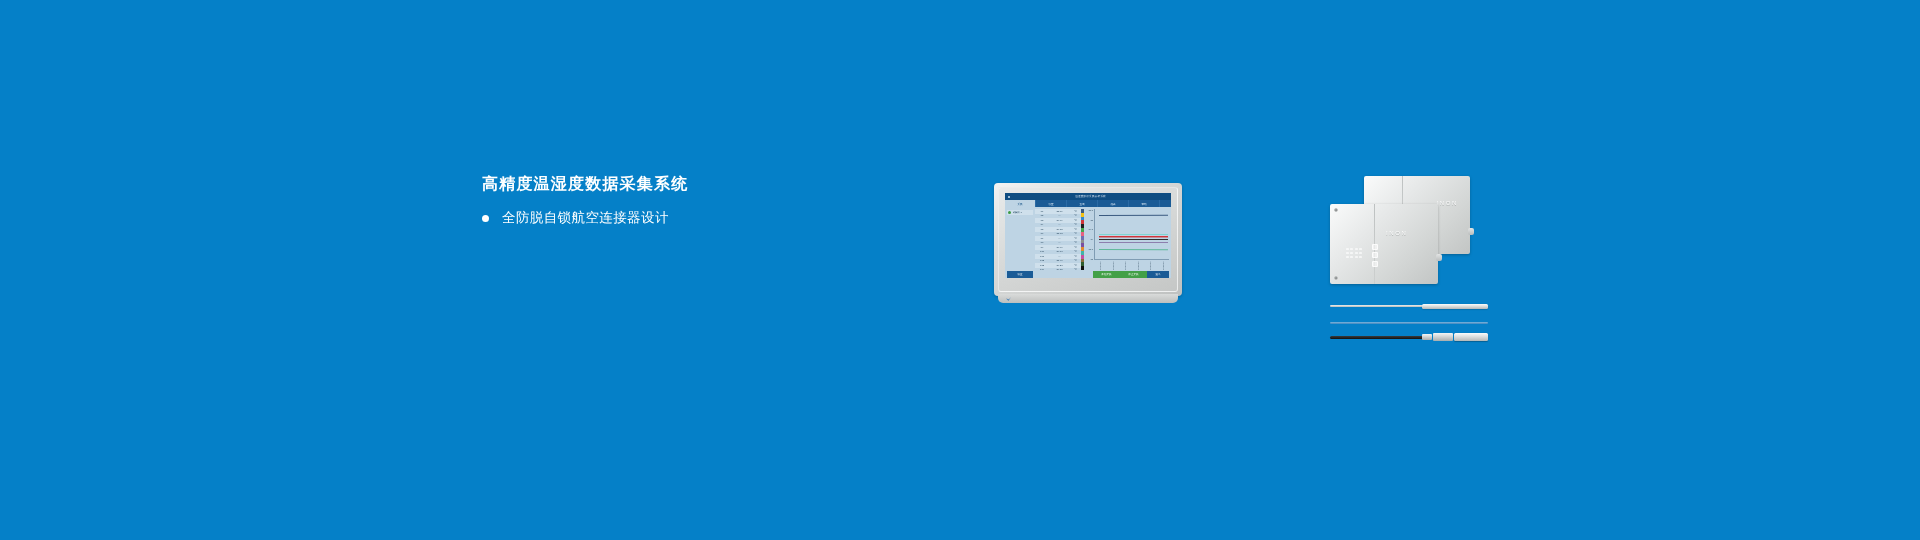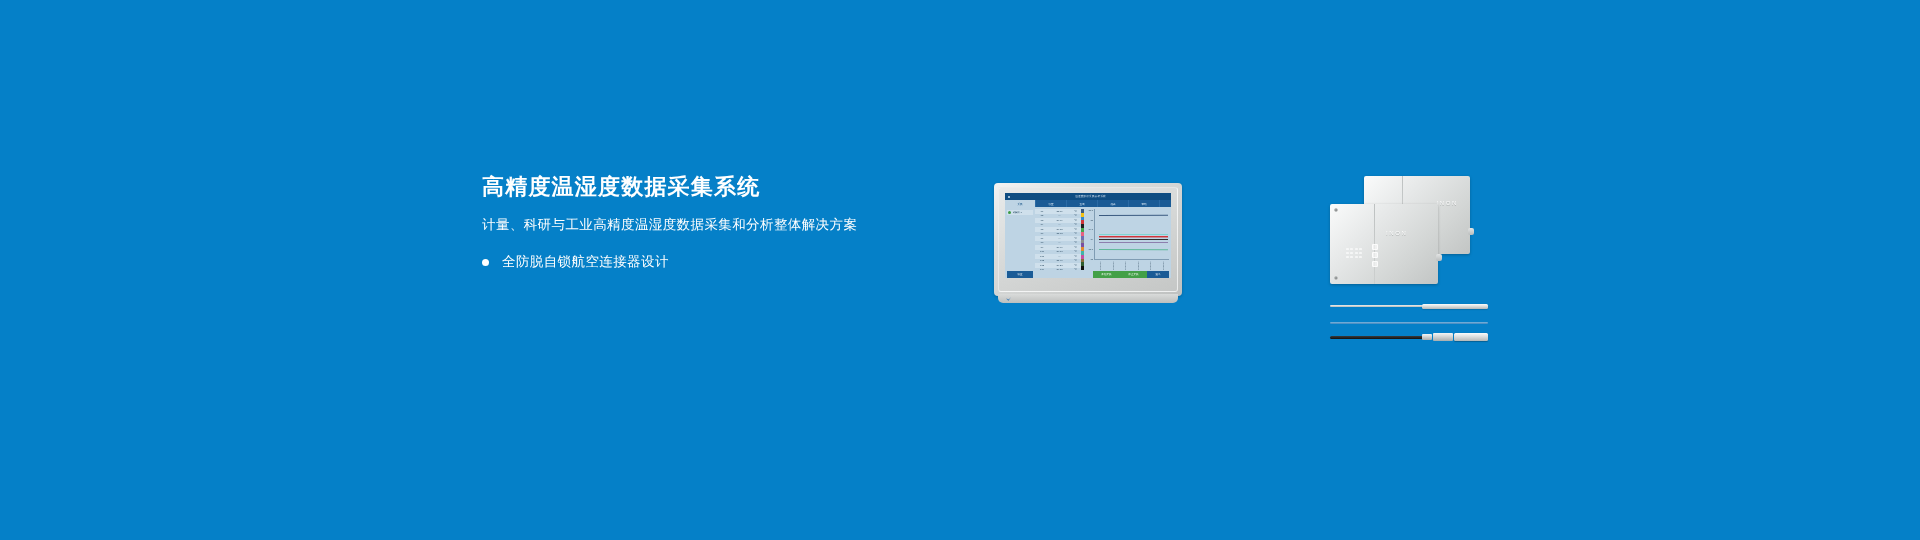--- a/index.html
+++ b/index.html
@@ -7,21 +7,21 @@
     width:1920px;height:540px;overflow:hidden;
     background:#0580c8;
     font-family:"Liberation Sans","DejaVu Sans",sans-serif;
     position:relative;
   }
   .stage{position:absolute;left:0;top:0;width:1920px;height:540px;}
 
   
   .textblock{position:absolute;left:482px;top:174px;width:430px;}
   .hero-title{
-    font-size:22px;font-weight:bold;color:#ffffff;
+    font-size:16px;font-weight:bold;color:#ffffff;
     letter-spacing:1.2px;line-height:1.2;margin:0 0 16px 0;white-space:nowrap;
   }
   .hero-sub{
     font-size:13.5px;color:#ffffff;letter-spacing:.4px;
     line-height:1.4;margin:0 0 18px 0;white-space:nowrap;font-weight:normal;
   }
   .feature-list{list-style:none;margin:0;padding:0;}
   .feature-item{
     display:flex;align-items:center;margin-bottom:16px;
     font-size:13.5px;color:#ffffff;letter-spacing:.4px;
@@ -200,21 +200,20 @@
     background:linear-gradient(180deg,#f4f5f5 0%,#d2d5d5 45%,#a9adad 100%);
   }
 </style>
 </head>
 <body>
 
 <div class="stage">
 
   <div class="textblock">
     <h1 class="hero-title">高精度温湿度数据采集系统</h1>
-    <p class="hero-sub">计量、科研与工业高精度温湿度数据采集和分析整体解决方案</p>
     <ul class="feature-list">
       <li class="feature-item">
         <span class="feature-bullet"></span>
         <span>全防脱自锁航空连接器设计</span>
       </li>
     </ul>
   </div>
 
   <div class="monitor">
     <div class="monitor-bezel">

